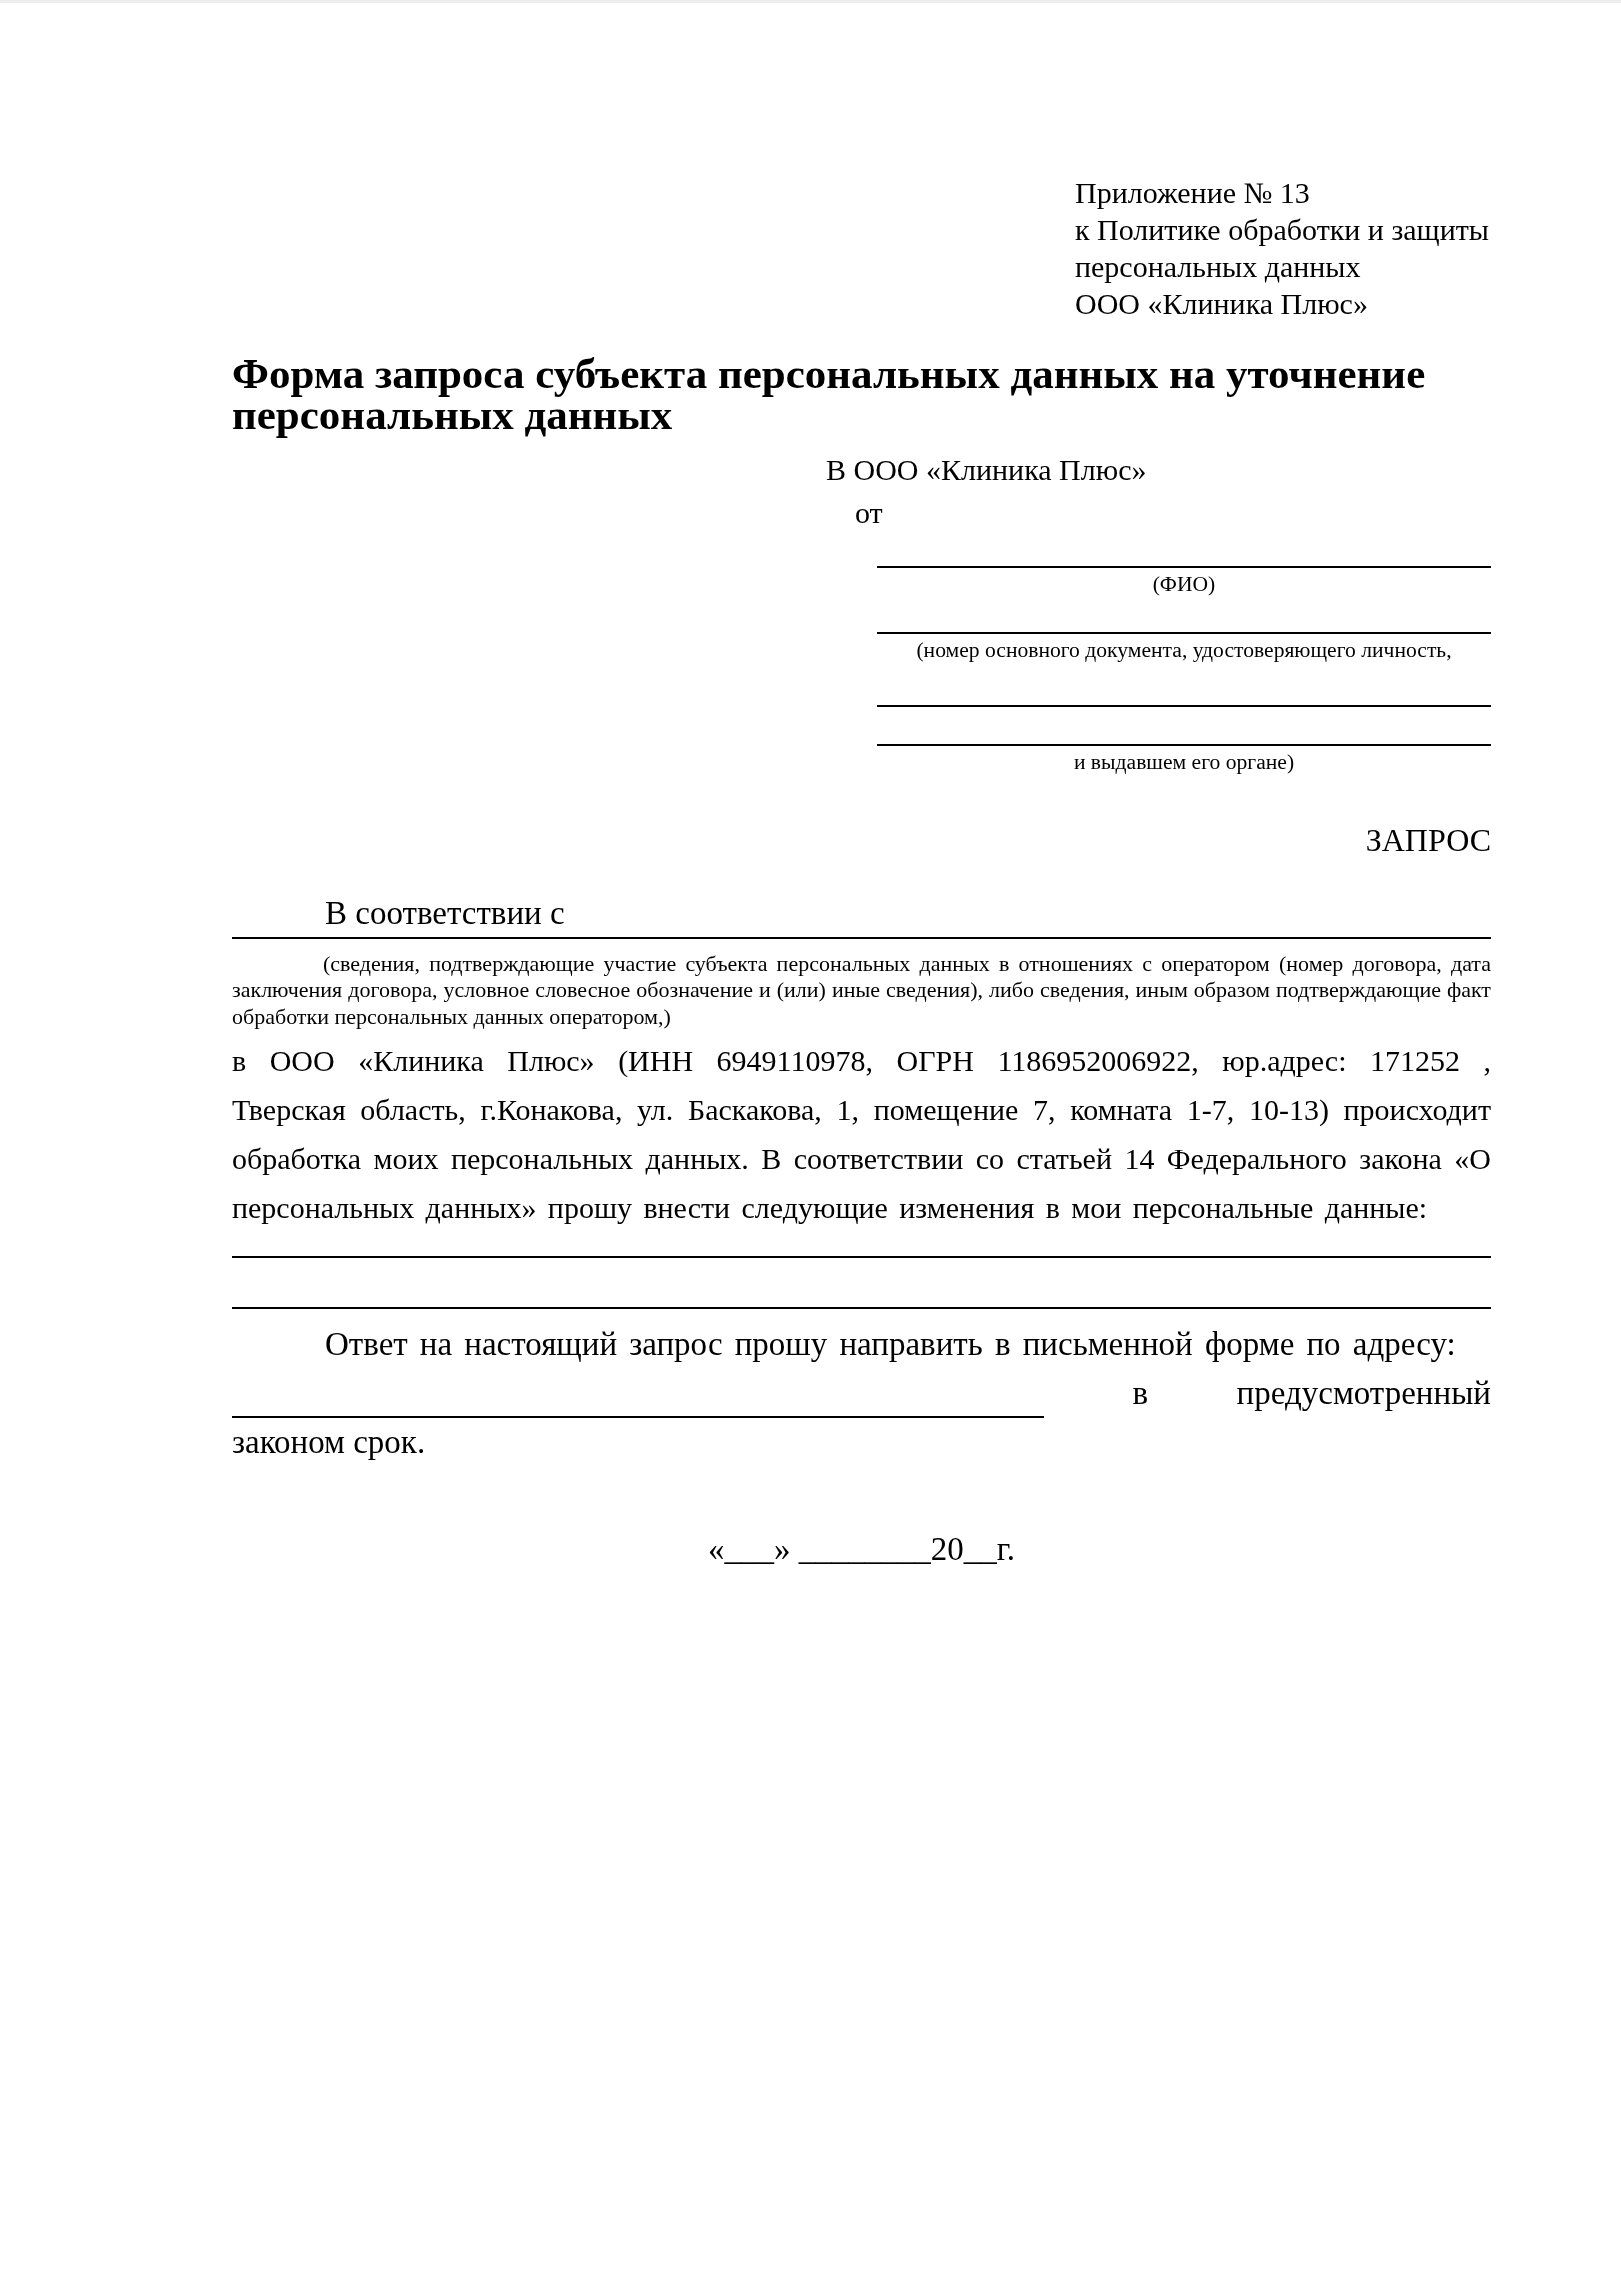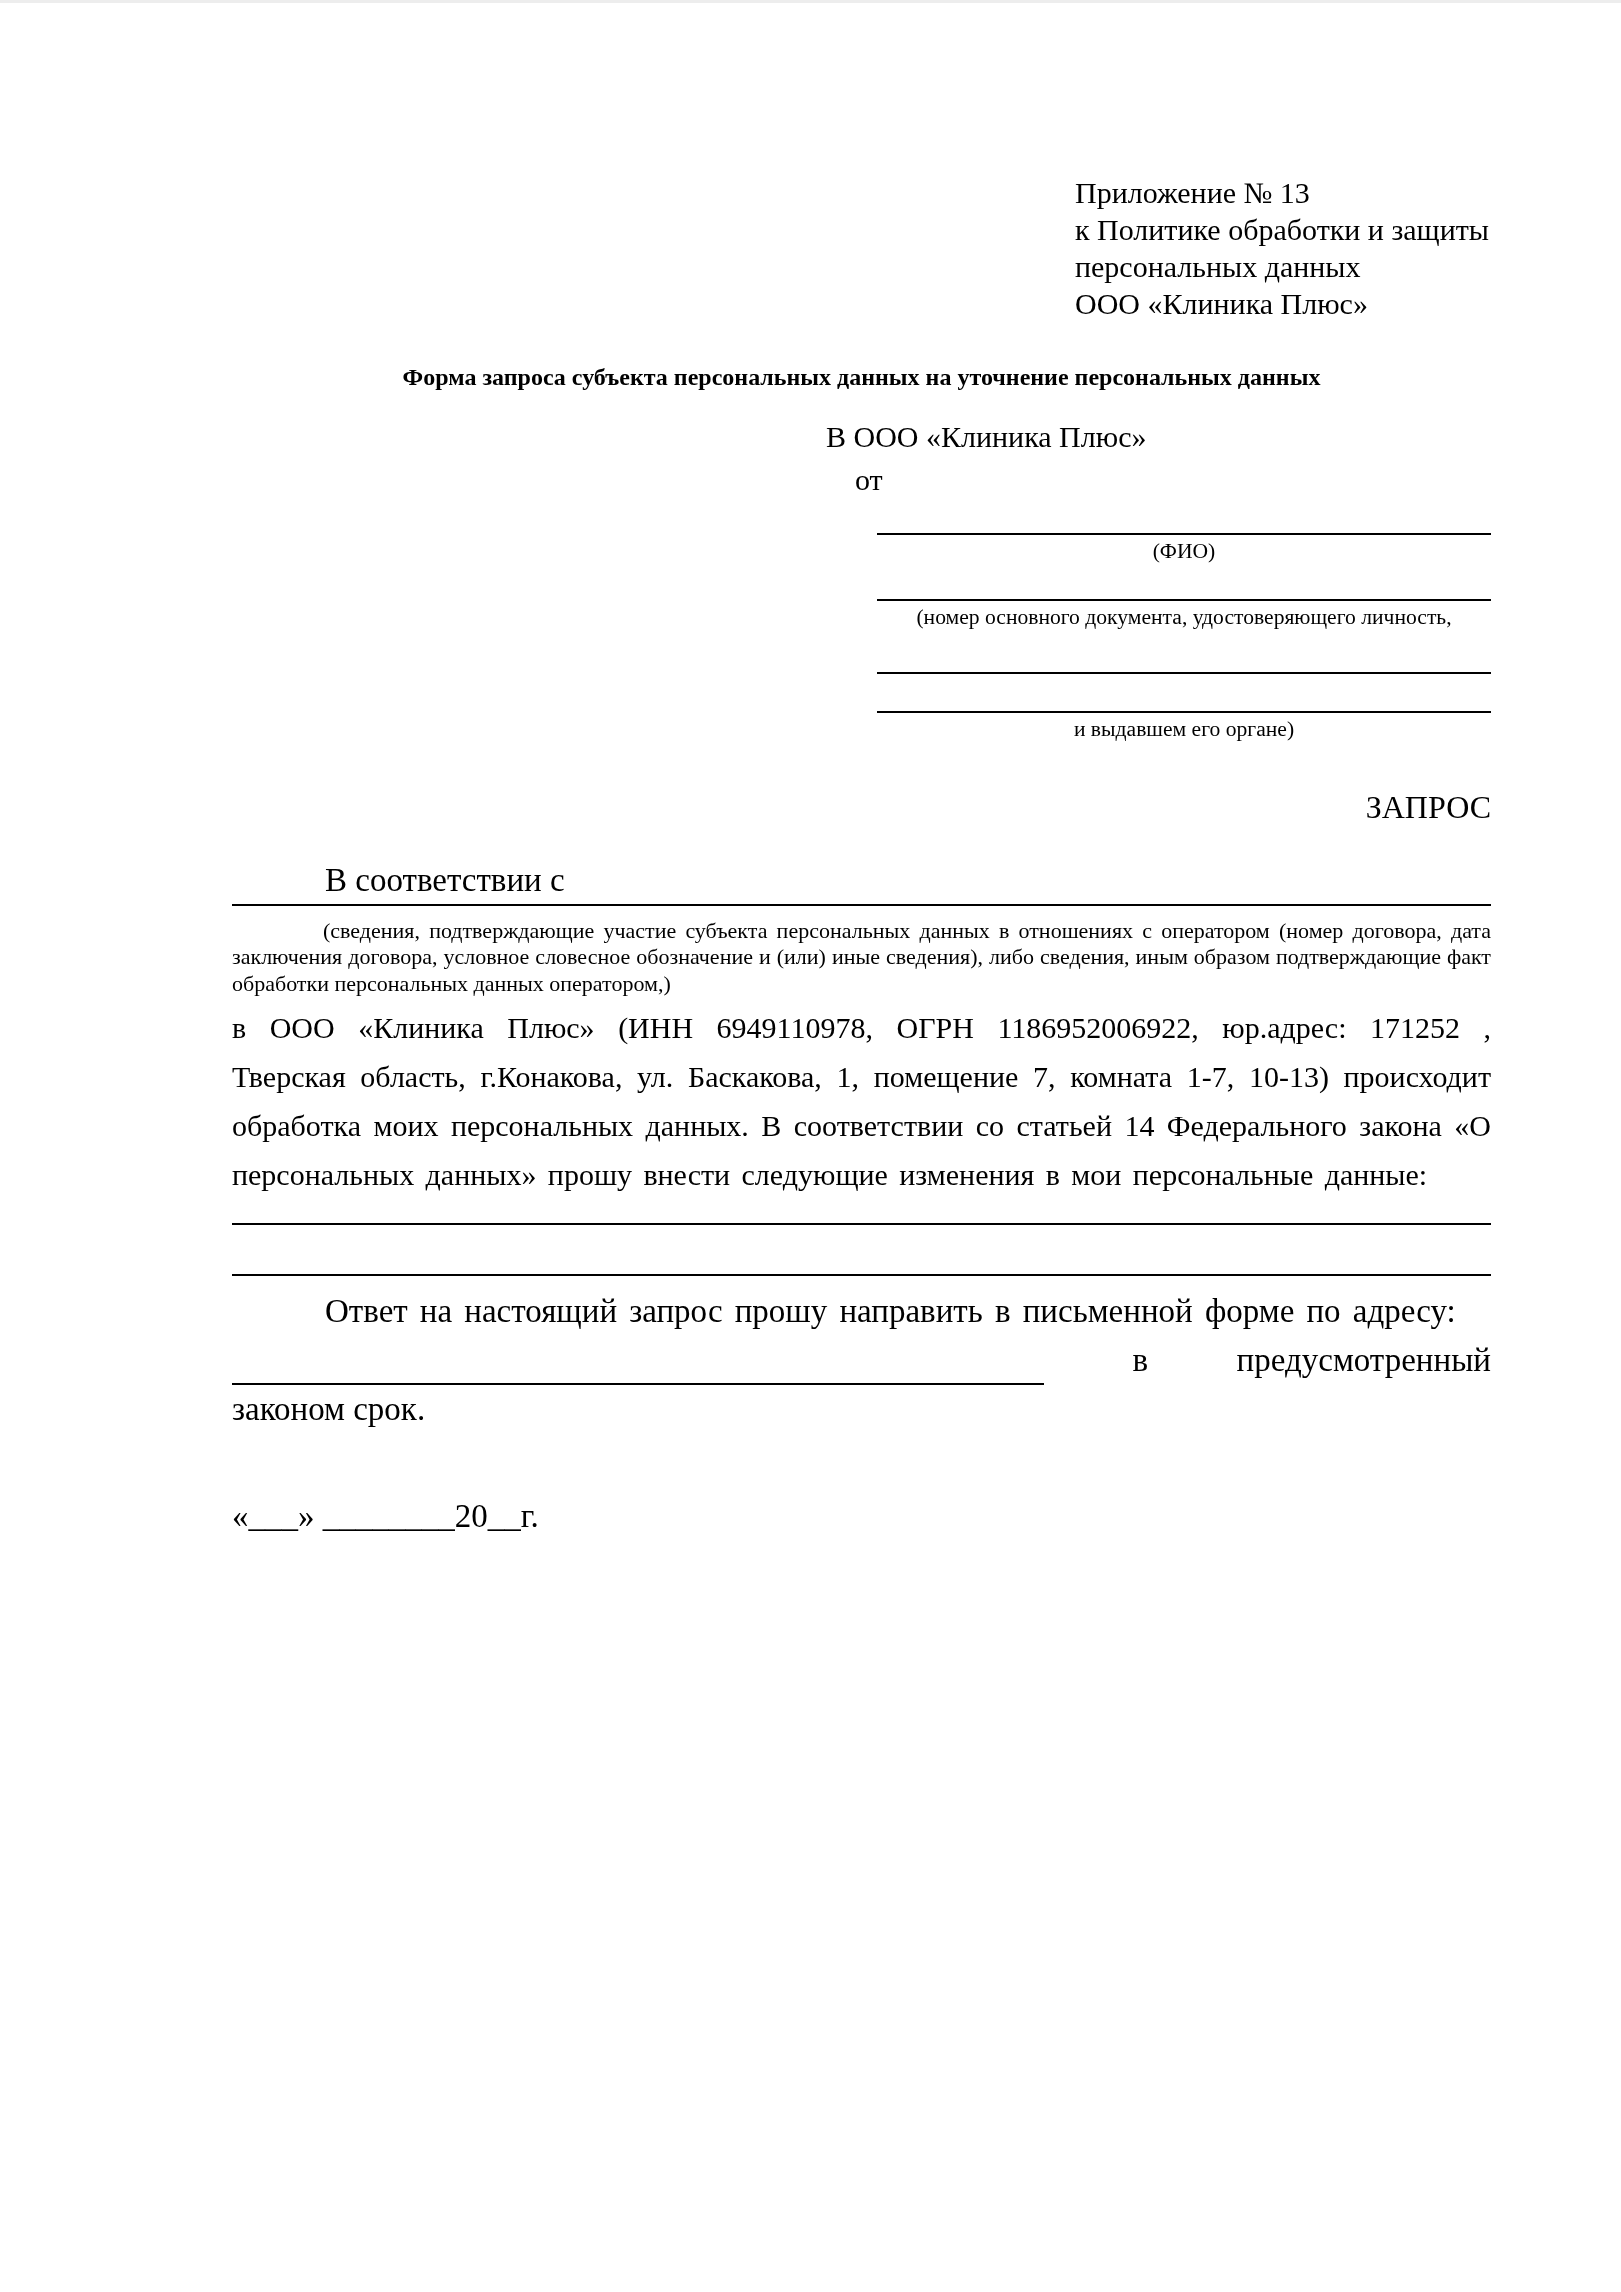--- a/index.html
+++ b/index.html
@@ -23,24 +23,23 @@
   .appendix{
     margin-top:174px;
     margin-left:843px;
     font-size:30px;
     line-height:37px;
     white-space:nowrap;
   }
   
   .doc-title{
     margin-top:31px;
-    text-align:center;
     font-weight:700;
-    font-size:24px;
-    line-height:49px;
+    font-size:43px;
+    line-height:41px;
   }
   
   .addressee{
     margin-top:16px;
     margin-left:594px;
     width:665px;
     font-size:30px;
     line-height:37px;
   }
   .addr-from{margin-left:29px;margin-top:5.9px;}
@@ -98,21 +97,21 @@
     justify-content:space-between;
     align-items:flex-end;
     font-size:33px;
     line-height:49px;
   }
   .reply-blank{width:812px;border-bottom:2.9px solid #000;height:43px;}
   .reply-term{font-size:33px;line-height:49px;}
   
   .sig-row{
     display:flex;
-    justify-content:space-between;
+    justify-content:center;
     align-items:flex-end;
     margin-top:61px;
     font-size:33px;
     line-height:43px;
   }
   .sig-right{display:flex;align-items:flex-end;}
   .sig-blank{width:400px;border-bottom:2.9px solid #000;height:39px;}
 </style>
 </head>
 <body>

